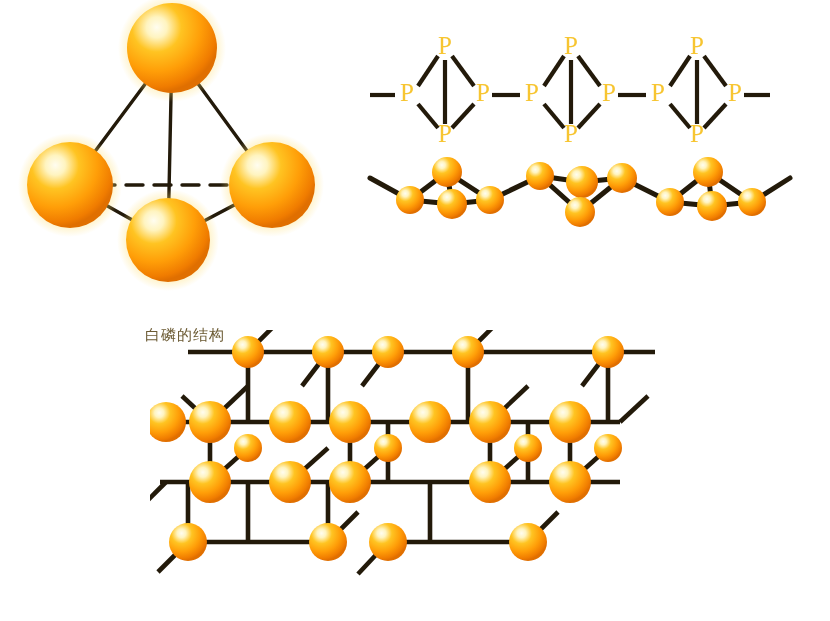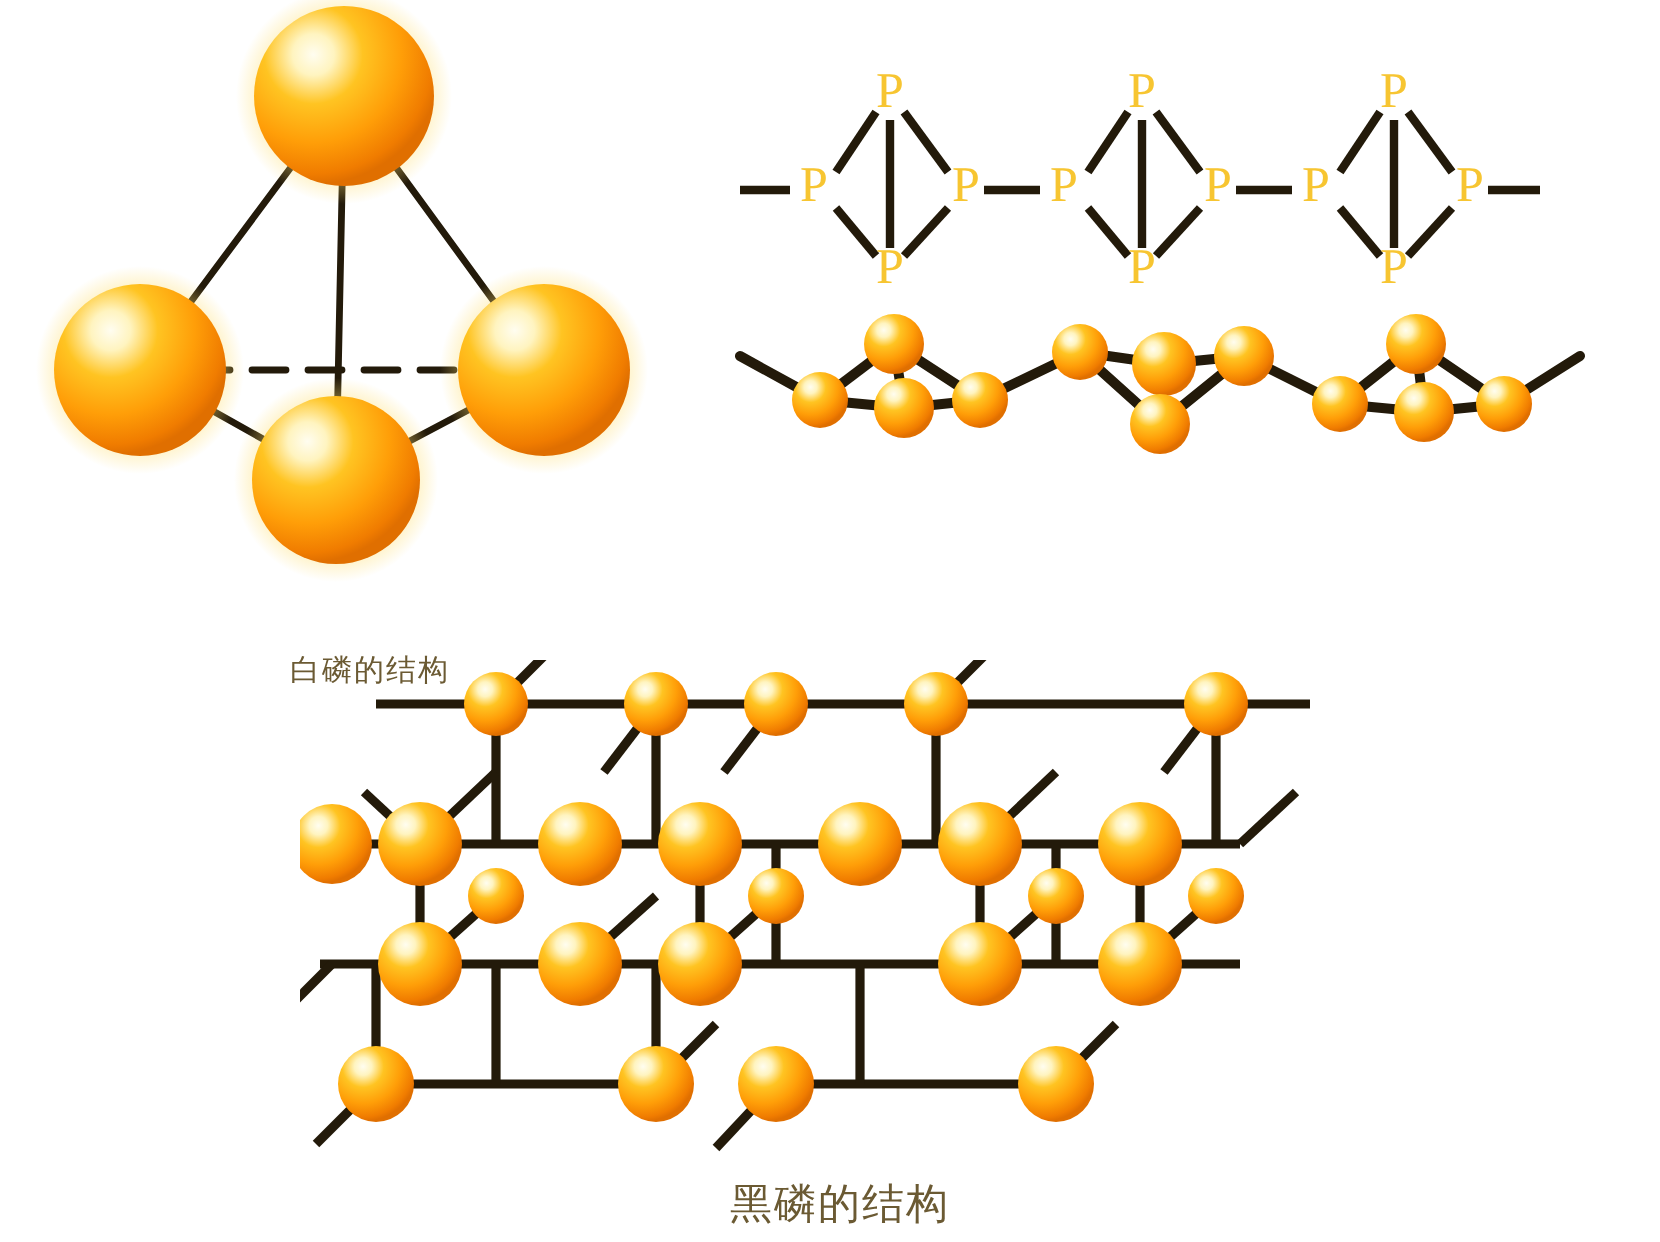--- a/index.html
+++ b/index.html
@@ -301,16 +301,15 @@
         <circle cx="200" cy="152" r="21" fill="url(#ballGrad)"></circle>
         <circle cx="340" cy="152" r="21" fill="url(#ballGrad)"></circle>
         <circle cx="420" cy="152" r="21" fill="url(#ballGrad)"></circle>
 
         <circle cx="38" cy="212" r="19" fill="url(#ballGrad)"></circle>
         <circle cx="178" cy="212" r="19" fill="url(#ballGrad)"></circle>
         <circle cx="238" cy="212" r="19" fill="url(#ballGrad)"></circle>
         <circle cx="378" cy="212" r="19" fill="url(#ballGrad)"></circle>
       </g>
     </svg>
-    <div class="caption caption-black">黑磷的结构</div>
   </div>
 
 </div>
 
 </body></html>

